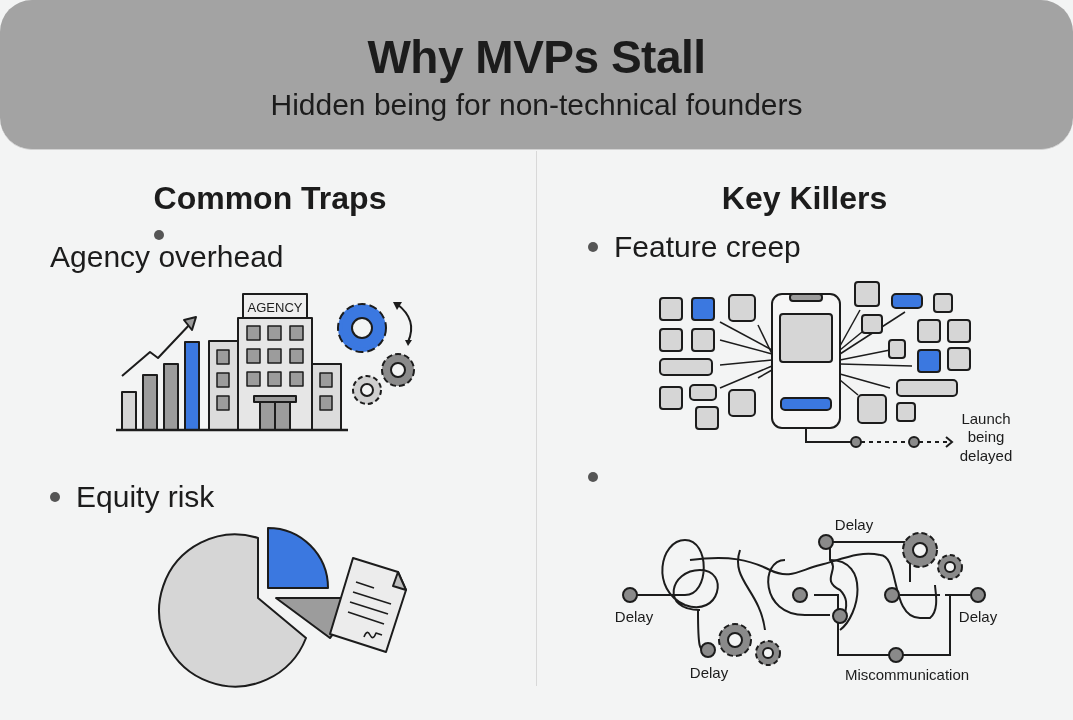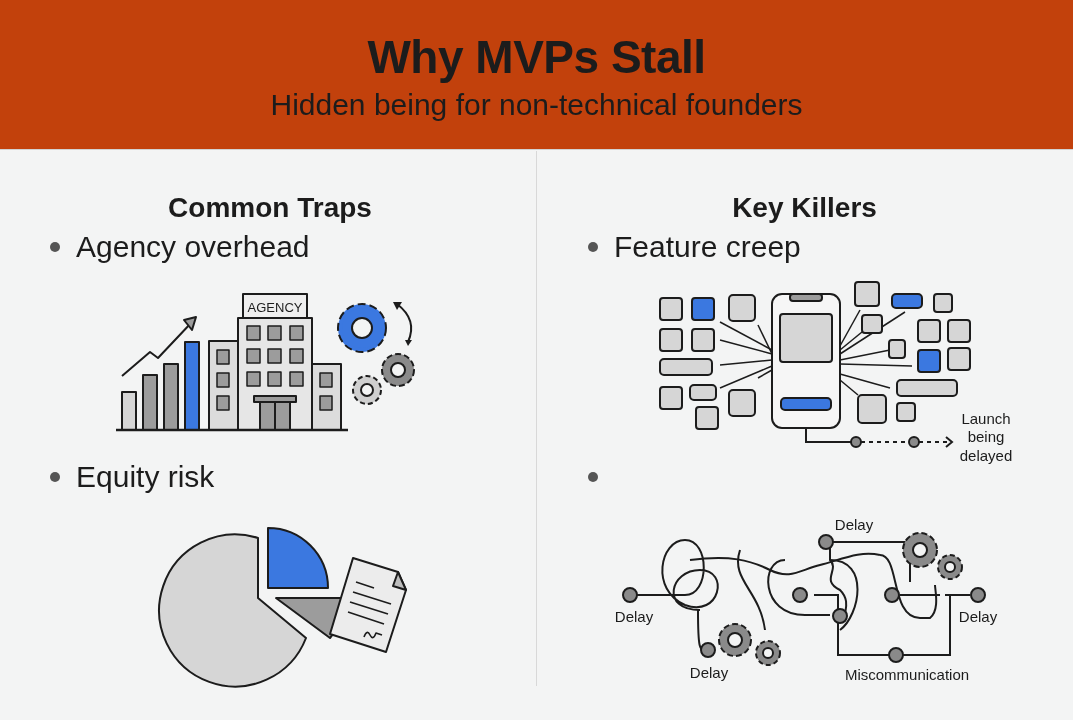--- a/index.html
+++ b/index.html
@@ -1,39 +1,39 @@
 <!DOCTYPE html>
 <html><head>
 <meta charset="utf-8">
 <style>
   * { box-sizing: border-box; margin: 0; padding: 0; }
   html, body { width: 1073px; height: 720px; overflow: hidden; background: #f3f4f4; font-family: "Liberation Sans", sans-serif; color: #1c1c1c; }
-  .header { position: absolute; left: 0; top: 0; width: 1073px; height: 150px; background: #c2410c; border-bottom: 1px solid #d2d2d2; text-align: center; }
+  .header { position: absolute; left: 0; top: 0; width: 1073px; height: 150px; background: #a3a3a3; border-bottom: 1px solid #d2d2d2; text-align: center; border-radius: 32px; }
   .title { position: absolute; top: 30px; left: 0; width: 100%; font-size: 46px; font-weight: bold; letter-spacing: -0.5px; }
   .subtitle { position: absolute; top: 88px; left: 0; width: 100%; font-size: 30px; }
   .divider { position: absolute; left: 536px; top: 151px; width: 1px; height: 535px; background: #d8d8d8; }
-  .col-title { position: absolute; top: 192px; font-size: 28px; font-weight: bold; text-align: center; }
+  .col-title { position: absolute; top: 180px; font-size: 32px; font-weight: bold; text-align: center; }
   .bullet { position: absolute; font-size: 30px; display: flex; align-items: center; }
   .bullet .dot { width: 10px; height: 10px; border-radius: 50%; background: #555; margin-right: 16px; }
   svg { position: absolute; overflow: visible; }
   .lbl { font-family: "Liberation Sans", sans-serif; fill: #1c1c1c; }
 </style>
 </head>
 <body>
 
 <div class="header">
   <div class="title">Why MVPs Stall</div>
   <div class="subtitle">Hidden being for non-technical founders</div>
 </div>
 
 <div class="divider"></div>
 
 <div class="col-title" style="left:0;width:540px;">Common Traps</div>
 
-<div class="bullet" style="left:50px;top:230px;">
+<div class="bullet" style="left:50px;top:230px;flex-direction:column;">
   <span class="dot"></span>
   <span>Agency overhead</span>
 </div>
 
 <svg style="left:100px;top:280px;" width="340" height="160" viewBox="0 0 340 160">
   <g stroke="#1c1c1c" stroke-width="2" stroke-linejoin="round">
 
     <rect x="22" y="112" width="14" height="38" fill="#d6d6d6"></rect>
     <rect x="43" y="95" width="14" height="55" fill="#9c9c9c"></rect>
     <rect x="64" y="84" width="14" height="66" fill="#9c9c9c"></rect>
@@ -77,21 +77,21 @@
     <circle cx="298" cy="90" r="16" fill="#8a8a8a" stroke-dasharray="6 3"></circle>
     <circle cx="298" cy="90" r="7" fill="#f3f4f4"></circle>
     <circle cx="267" cy="110" r="14" fill="#cfcfcf" stroke-dasharray="5 3"></circle>
     <circle cx="267" cy="110" r="6" fill="#f3f4f4"></circle>
   </g>
   <path d="M297,24 Q318,40 308,62" fill="none" stroke="#1c1c1c" stroke-width="2"></path>
   <polygon points="293,22 302,22 297,30" fill="#1c1c1c"></polygon>
   <polygon points="305,60 312,60 308,66" fill="#1c1c1c"></polygon>
 </svg>
 
-<div class="bullet" style="left:50px;top:460px;">
+<div class="bullet" style="left:50px;top:480px;">
   <span class="dot"></span>
   <span>Equity risk</span>
 </div>
 
 <svg style="left:190px;top:510px;" width="230" height="160" viewBox="0 0 230 160">
   <g stroke="#1c1c1c" stroke-width="2" stroke-linejoin="round">
     <path d="M68,28 A76,76 0 1 0 116,128 L68,88 Z" fill="#d6d6d6"></path>
     <path d="M78,18 A60,60 0 0 1 138,78 L78,78 Z" fill="#3b78e0"></path>
     <path d="M86,88 L154,88 A62,62 0 0 1 140,128 Z" fill="#9c9c9c"></path>
     <g>

